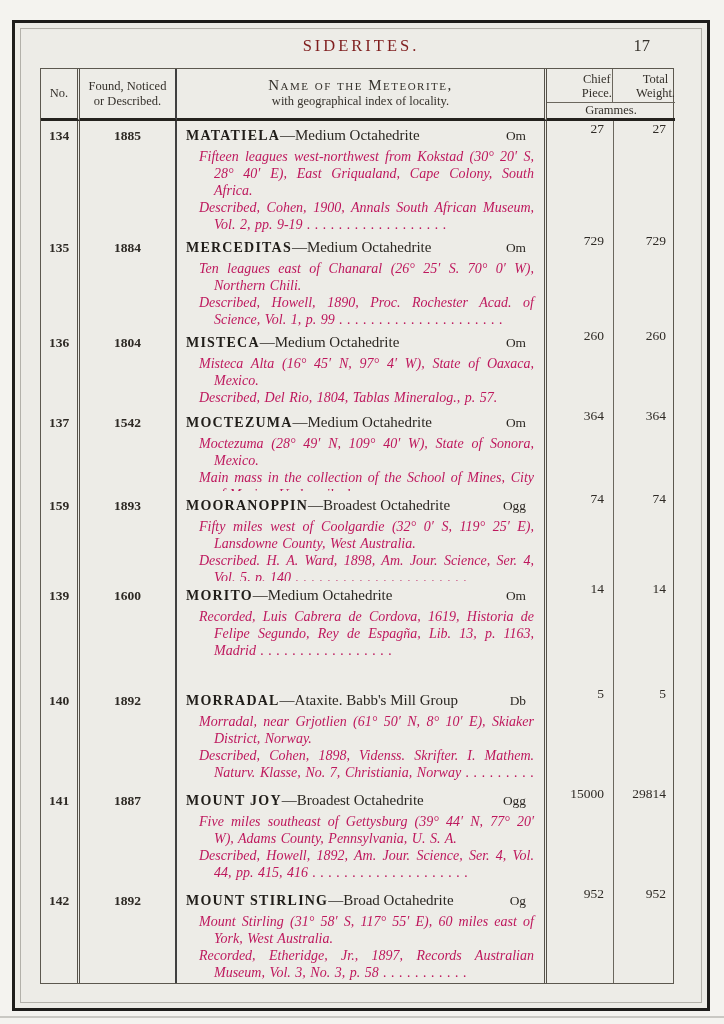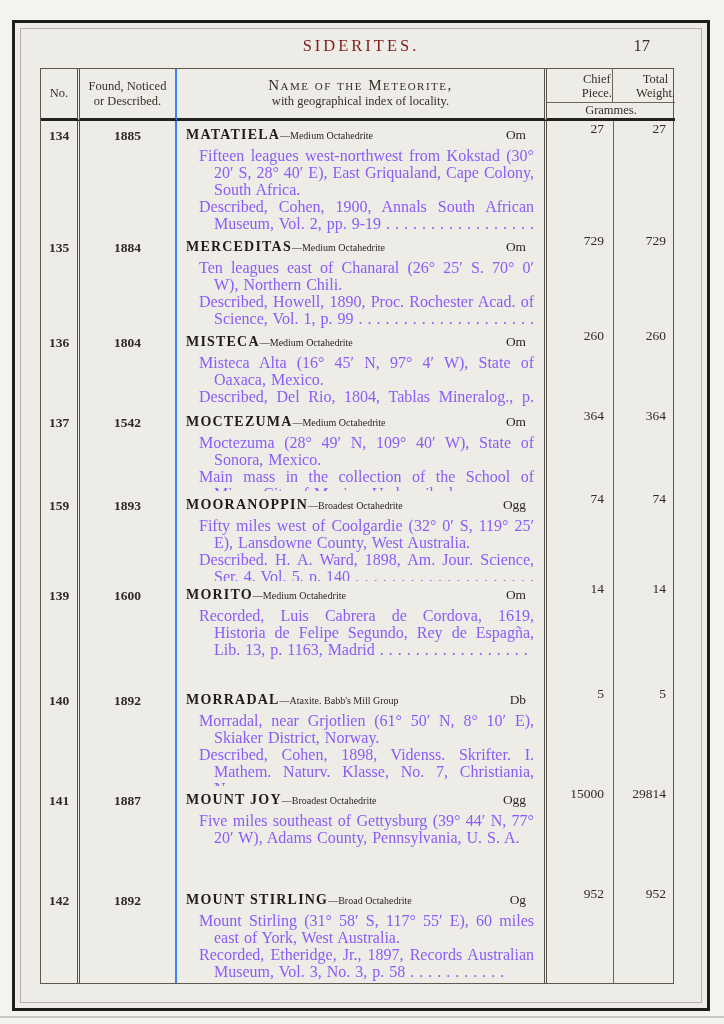--- a/index.html
+++ b/index.html
@@ -40,21 +40,21 @@
   .mtable {
     position:absolute; left:40px; top:68px; width:634px;
     display:grid;
     grid-template-columns:39px 97px 370px 67px 61px;
     grid-template-rows:52px 112px 95px 80px 83px 90px 105px 100px 100px 97px;
     border:1px solid #5c584f;
     background:transparent;
   }
   .cell { border-color:#6b675e; }
   .v-double { border-right:3px double #56524a; }
-  .v-thick  { border-right:2px solid #3b82f6; }
+  .v-thick  { border-right:2px solid #404040; }
   .v-thin   { border-right:1px solid #6b675e; }
   
   .hcell {
     border-bottom:3px solid #24221e;
     display:flex; flex-direction:column; align-items:center; justify-content:center;
     font-size:12.5px; text-align:center; line-height:15px; color:#35312b;
   }
   .h-name-main { font-variant:small-caps; font-size:15px; letter-spacing:1.5px; }
   .h-name-sub  { font-size:12.5px; margin-top:1px; }
   .h-weights { padding:0; justify-content:flex-start; }
@@ -70,27 +70,28 @@
     display:flex; align-items:center; justify-content:center;
     font-size:12.5px;
   }
   
   .c-no, .c-year {
     text-align:center; padding-top:7px; font-size:13.5px; color:#2e2a25;font-weight:bold;
   }
   .c-name { padding:6px 10px 0 9px; overflow:hidden; }
   .title-line { display:flex; align-items:baseline; margin-bottom:4px; white-space:nowrap; }
   .mname { font-weight:bold; font-size:14px; letter-spacing:1.2px; color:#201d19; }
-  .mtype { font-size:10px; }
+  .mtype { font-size:15px; }
   .msym  { margin-left:auto; margin-right:8px; font-size:13.4px; }
   .paras { margin-left:13px; }
   .para {
-    font-size:16px; line-height:17px; text-align:justify;
-    padding-left:15px; text-indent:-15px; color:#8b5cf6;
+    font-size:14px; line-height:17px; text-align:justify;
+    padding-left:15px; text-indent:-15px; color:#be185d;
     word-spacing:1px;
+    font-style:italic;
   }
   .c-chief, .c-total {
     display:flex; align-items:flex-start; justify-content:flex-end;
     padding:0 9px 13px 0; font-size:13.5px; color:#2e2a25;
   }
 </style>
 </head>
 <body>
 
 <div class="page-frame">
@@ -271,20 +272,21 @@
   <div class="cell c-no v-double"><span>141</span></div>
   <div class="cell c-year v-thick"><span>1887</span></div>
   <div class="cell c-name v-double">
     <div class="title-line">
       <span class="mname">MOUNT JOY</span>
         <span class="mtype">—Broadest Octahedrite</span>
       <span class="msym">Ogg</span>
     </div>
     <div class="paras">
       <div class="para">Five miles southeast of Gettysburg (39° 44′ N, 77° 20′ W), Adams County, Pennsylvania, U. S. A.</div>
+      <div class="para">Described, Howell, 1892, Am. Jour. Science, Ser. 4, Vol. 44, pp. 415, 416 . . . . . . . . . . . . . . . . . . . .</div>
     </div>
   </div>
   <div class="cell c-chief v-thin">
       <span>15000</span>
     </div>
   <div class="cell c-total">
       <span>29814</span>
     </div>
 
   <div class="cell c-no v-double"><span>142</span></div>

